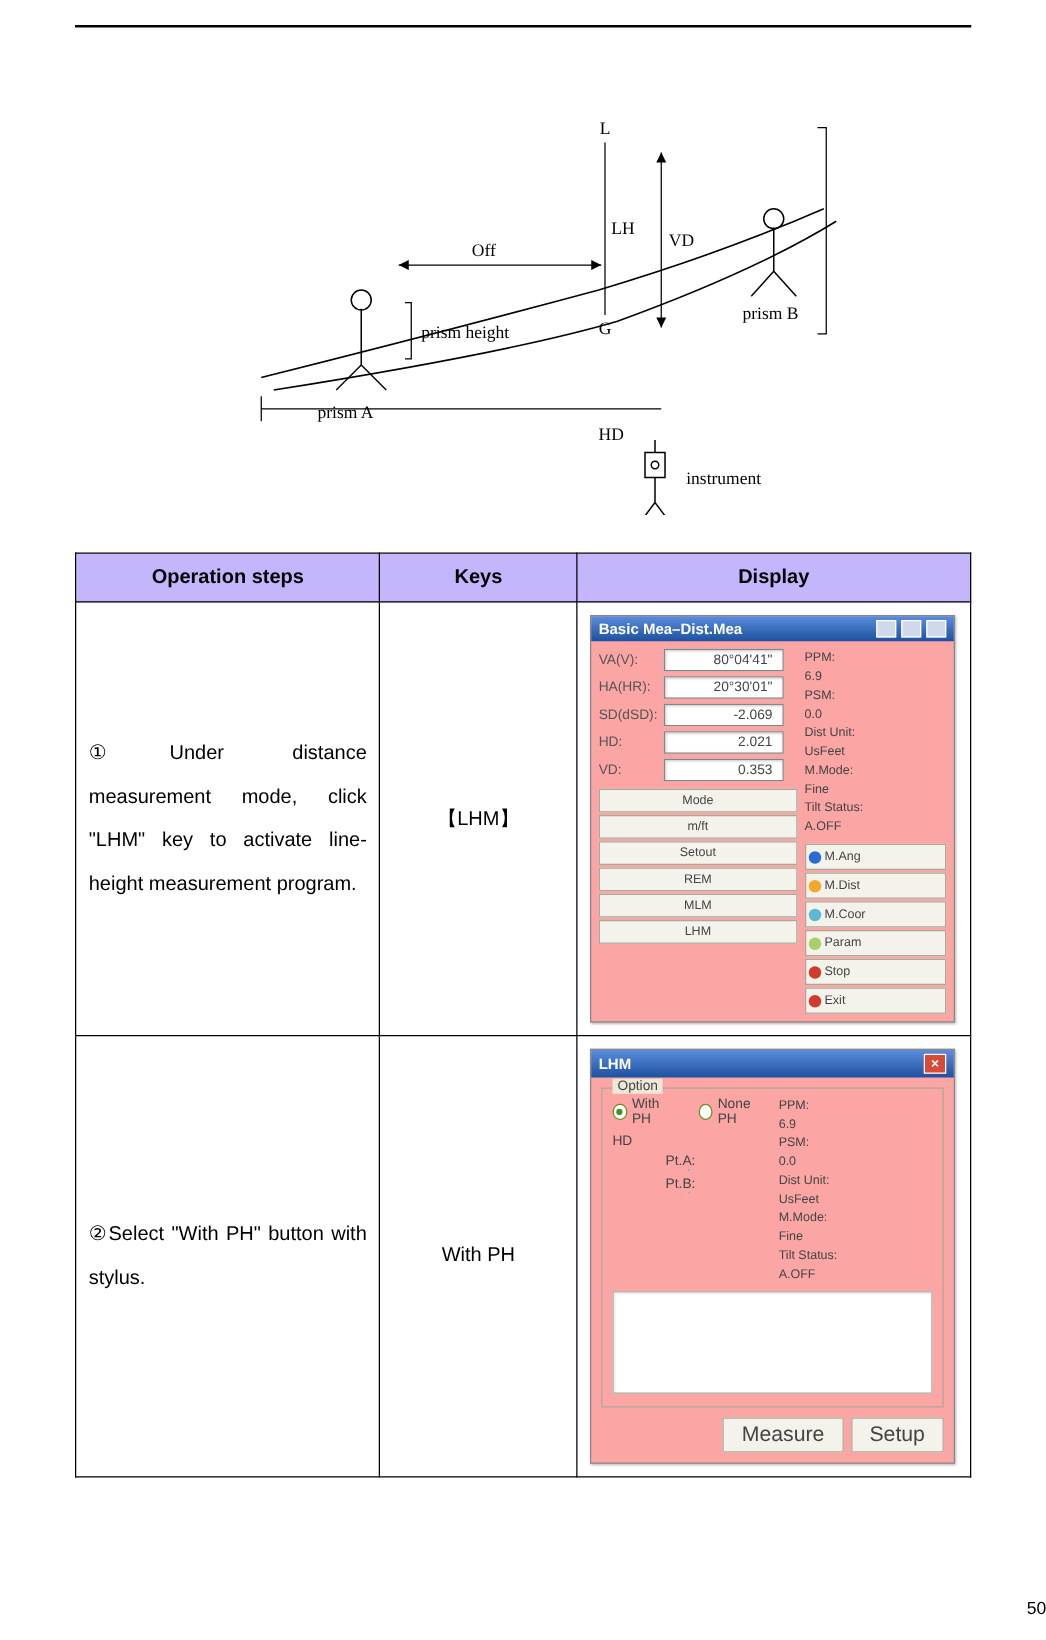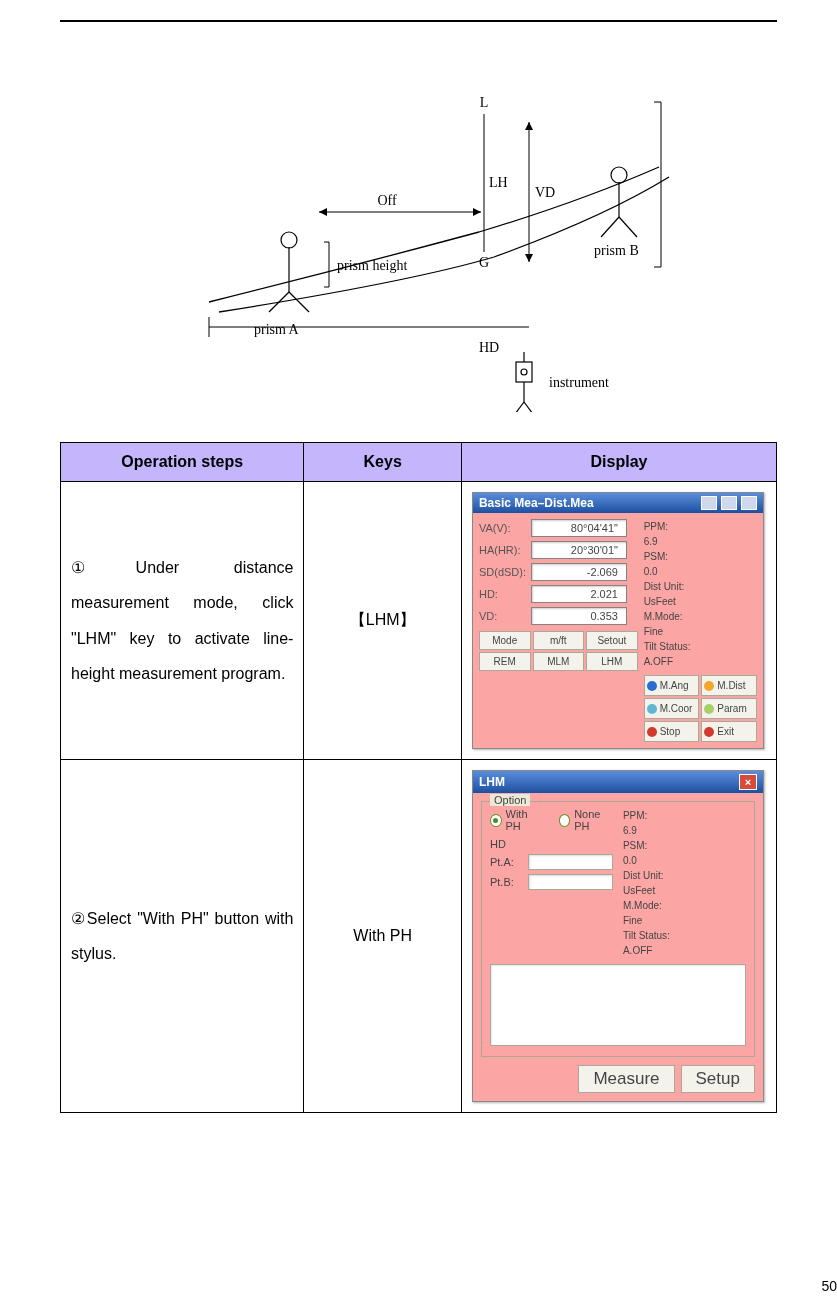--- a/index.html
+++ b/index.html
@@ -121,21 +121,21 @@
     background: #fff;
     border: 1px solid #848484;
     padding: 2px 8px;
     min-width: 78px;
     text-align: right;
     box-shadow: inset 1px 1px 2px rgba(0,0,0,.2);
   }
   .kv { display:flex; justify-content:space-between;flex-direction:column; }
   .side-btns {
     display: grid;
-    grid-template-columns: 1fr 1fr;
+    grid-template-columns: 1fr;
     gap: 2px;
     margin-top: 6px;
   }
   .sbtn {
     background: #f3f3ec;
     border: 1px solid #aca899;
     font-size: 10px;
     padding: 2px 2px;
     display: flex;
     align-items: center;
@@ -143,21 +143,21 @@
     white-space: nowrap;
   }
   .dot { width:10px; height:10px; border-radius:50%; display:inline-block; }
   .dot.blue{background:#2b6cd3;}
   .dot.orange{background:#f2a72e;}
   .dot.teal{background:#5fb7d4;}
   .dot.lime{background:#a7d06a;}
   .dot.red{background:#d23a2f;}
   .bot-btns {
     display: grid;
-    grid-template-columns: repeat(3,1fr);
+    grid-template-columns: repeat(1,1fr);
     gap: 2px;
     margin-top: 6px;
   }
   .bbtn {
     background: #f3f3ec;
     border: 1px solid #aca899;
     text-align: center;
     padding: 3px 0;
     font-size: 10px;
   }
@@ -204,21 +204,21 @@
     border: 1px solid #6b8e23;
     display: inline-flex; align-items:center; justify-content:center;
     background:#fff;
   }
   .radio-dot.sel::after {
     content:""; width:5px; height:5px; border-radius:50%; background:#4a8b2f;
   }
   .d2-row { display: flex; gap: 10px; }
   .d2-left { flex: 1; }
   .d2-right { flex: 1; font-size:10px; line-height:1.5; }
-  .ptline { display:flex; align-items:center; margin-top:4px; font-size:11px; }
+  .ptline { display:flex; align-items:center; margin-top:4px; font-size:11px;flex-direction:column; }
   .ptline .plbl { width: 38px; }
   .ptline .pbox {
     border: 1px solid #aca899;
     background: #fff;
     height: 14px;
     flex: 1;
     box-shadow: inset 1px 1px 2px rgba(0,0,0,.15);
   }
   .bigarea {
     margin-top: 6px;

